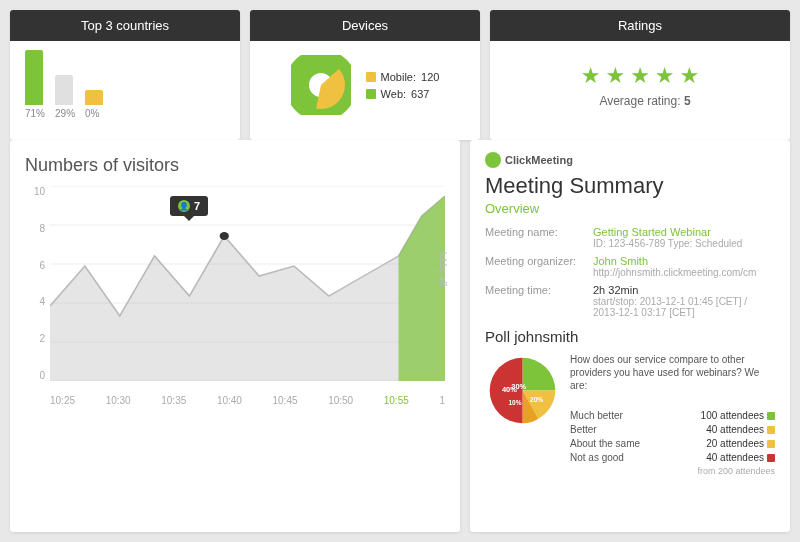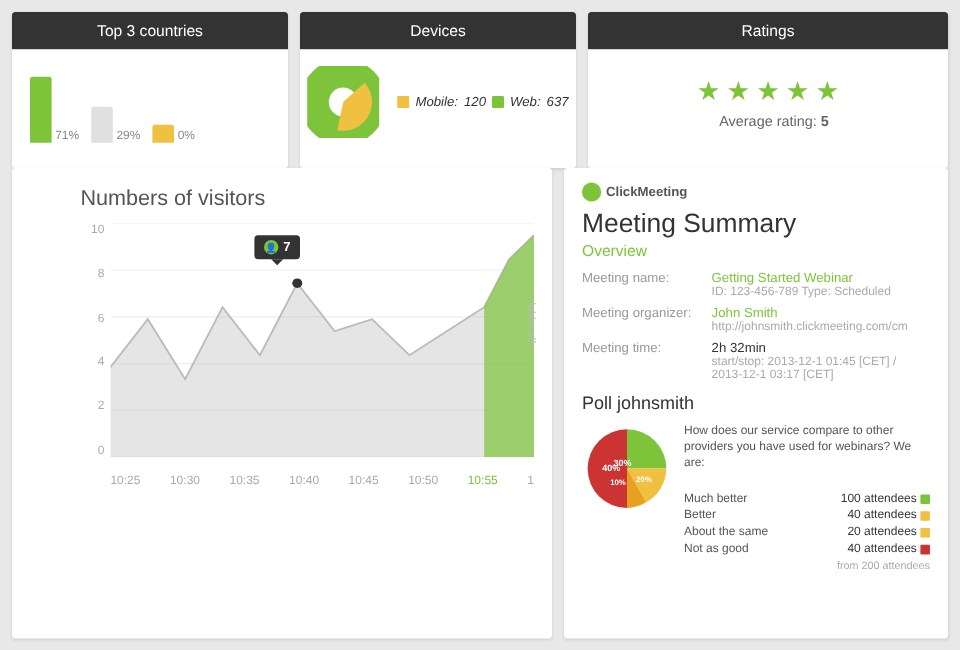--- a/index.html
+++ b/index.html
@@ -57,21 +57,22 @@
     
     .countries-body {
       padding: 10px 15px;
       display: flex;
       align-items: flex-end;
       gap: 10px;
       height: 88px;
     }
     .bar-group {
       display: flex;
-      align-items: flex-end;
+      flex-direction: column;
+      align-items: flex-start;
       gap: 3px;
     }
     .bar-wrap {
       display: flex;
       align-items: flex-end;
       gap: 3px;
       height: 55px;
     }
     .bar {
       width: 18px;
@@ -92,22 +93,22 @@
       gap: 15px;
       height: 88px;
     }
     .pie-chart {
       position: relative;
       width: 60px;
       height: 60px;
     }
     .pie-legend {
       display: flex;
+      flex-direction: column;
       gap: 5px;
-      font-style: italic;
     }
     .legend-item {
       display: flex;
       align-items: center;
       gap: 5px;
       font-size: 11px;
     }
     .legend-dot {
       width: 10px;
       height: 10px;
@@ -143,21 +144,20 @@
       display: flex;
       gap: 10px;
       flex: 1;
     }
 
     
     .card-visitors {
       flex: 1;
       display: flex;
       flex-direction: column;
-      padding-left: 42px;
     }
     .visitors-body {
       flex: 1;
       padding: 15px 15px 10px 15px;
       position: relative;
     }
     .chart-title {
       font-size: 18px;
       color: #555;
       font-weight: 300;

